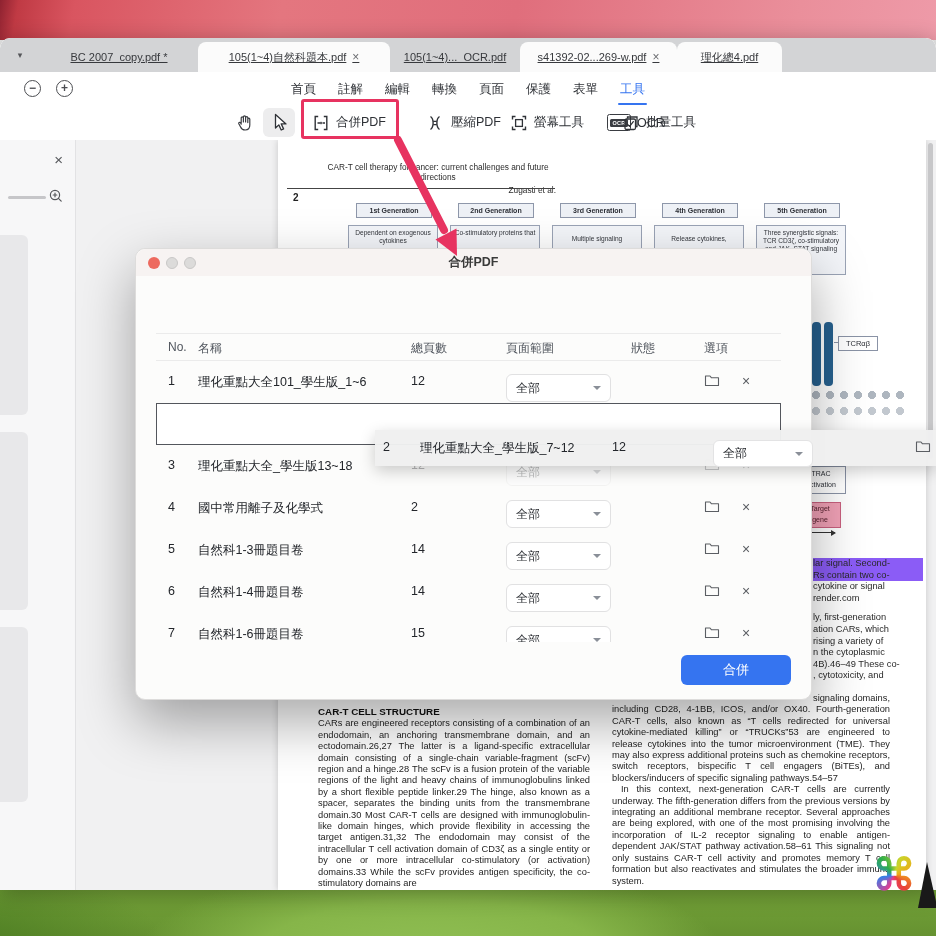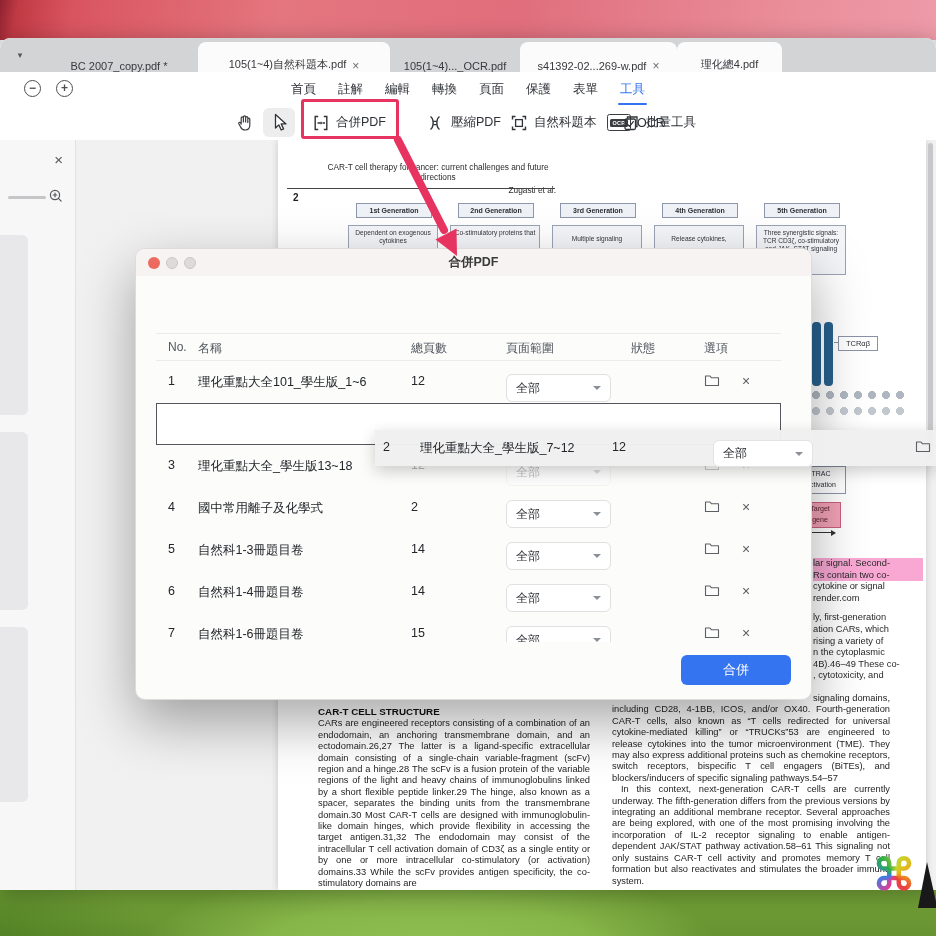--- a/index.html
+++ b/index.html
@@ -13,21 +13,21 @@
     background:radial-gradient(ellipse 420px 160px at 46% 175%, #93c257 0%, #86b549 45%, rgba(134,181,73,0) 72%),
                radial-gradient(ellipse 300px 120px at -5% 120%, #4c7d22 0%, rgba(76,125,34,0) 70%),
                linear-gradient(#74a338,#669231);}
 
   
   .app{position:absolute;left:0;top:38px;width:936px;height:852px;background:#fff;border-radius:10px 10px 0 0;overflow:hidden;box-shadow:0 4px 22px rgba(0,0,0,.3);}
 
   
   .tabbar{position:absolute;left:0;top:0;width:936px;height:34px;background:#d3d4d6;border-radius:10px 10px 0 0;display:flex;align-items:flex-end;}
   .tab-overflow{width:40px;height:34px;display:flex;align-items:center;justify-content:center;color:#55565a;font-size:9px;}
-  .tab{height:30px;display:flex;align-items:flex-end;justify-content:center;gap:6px;font-size:11px;color:#37393d;padding:0 8px;box-sizing:border-box;white-space:nowrap;overflow:hidden;}
+  .tab{height:30px;display:flex;align-items:center;justify-content:center;gap:6px;font-size:11px;color:#37393d;padding:0 8px;box-sizing:border-box;white-space:nowrap;overflow:hidden;text-decoration:underline;}
   .tab.lit{background:#fbfbfb;border-radius:8px 8px 0 0;}
   .tab .tab-x{font-size:12px;color:#6a6c70;line-height:1;}
   .t1{width:158px}.t2{width:158px}.t3{width:192px}.t4{width:130px}.t5{width:157px}.t6{width:105px}
 
   
   .menurow{position:absolute;left:0;top:34px;width:936px;height:33px;background:#fff;}
   .zoombtn{position:absolute;top:8px;width:17px;height:17px;border:1.4px solid #4c4e52;border-radius:50%;color:#4c4e52;font-size:12px;line-height:15px;text-align:center;font-weight:bold;box-sizing:border-box;}
   .zo{left:24px}.zi{left:56px}
   .menu{position:absolute;left:0;top:0;width:936px;height:33px;display:flex;justify-content:center;align-items:center;gap:0;}
   .mitem{font-size:12.5px;color:#2e3136;padding:7px 11px 5px;position:relative;}
@@ -71,21 +71,21 @@
   .mem{position:absolute;left:518px;top:248px;width:112px;height:14px;
      background:radial-gradient(circle 4px at 6px 7px,#aeb6bf 95%,transparent),radial-gradient(circle 4px at 20px 7px,#aeb6bf 95%,transparent),radial-gradient(circle 4px at 34px 7px,#aeb6bf 95%,transparent),radial-gradient(circle 4px at 48px 7px,#aeb6bf 95%,transparent),radial-gradient(circle 4px at 62px 7px,#aeb6bf 95%,transparent),radial-gradient(circle 4px at 76px 7px,#aeb6bf 95%,transparent),radial-gradient(circle 4px at 90px 7px,#aeb6bf 95%,transparent),radial-gradient(circle 4px at 104px 7px,#aeb6bf 95%,transparent);}
   .mem2{top:264px;opacity:.75}
   .tracbox{position:absolute;left:518px;top:326px;width:50px;height:28px;border:1px solid #8a93a6;background:#fff;font-size:7px;color:#2c2f36;text-align:center;line-height:1.5;padding-top:2px;box-sizing:border-box;}
   .targbox{position:absolute;left:521px;top:362px;width:42px;height:26px;border:1px solid #c9607e;background:#f2a2b7;font-size:7px;color:#58222f;text-align:center;line-height:1.5;padding-top:1px;box-sizing:border-box;}
   .targarrow{position:absolute;left:523px;top:392px;width:34px;border-top:1.4px solid #333;}
   .targarrow::after{content:"";position:absolute;right:-1px;top:-3.5px;border-left:5px solid #333;border-top:3px solid transparent;border-bottom:3px solid transparent;}
   .squig{position:absolute;left:522px;top:398px;font-size:8px;color:#4a7f9f;letter-spacing:-1px;}
   
   .frags{position:absolute;left:535px;top:418px;width:110px;font-size:9.3px;color:#2a2a2a;line-height:11.6px;white-space:nowrap;}
-  .frag.hl{background:#f9a8d4;}
+  .frag.hl{background:#8b5cf6;}
   .frag.gap{height:8px;}
   
   .colL{position:absolute;left:40px;top:566px;width:272px;font-size:9.3px;color:#242424;line-height:11.4px;text-align:justify;}
   .colL h4{margin:0 0 1px;font-size:9.8px;color:#111;}
   .colR{position:absolute;left:334px;top:553px;width:278px;font-size:9.3px;color:#242424;line-height:11.4px;text-align:justify;}
   .colR .tail{text-align:right;}
   .colR p{margin:0;}
   .colR p.p2{text-indent:9px;}
   .win-scroll{position:absolute;right:3px;top:3px;width:5px;height:316px;background:#c7c7c9;border-radius:3px;}
 
@@ -203,21 +203,21 @@
             <path d="M5.5 2.5 C9 5 9 13 5.5 15.5 M14.5 2.5 C11 5 11 13 14.5 15.5" stroke="#2f3237" fill="none" stroke-width="1.4"></path>
             <path d="M8.2 7.4 H11.8 M8.2 10.6 H11.8" stroke="#2f3237" stroke-width="1.4"></path>
           </svg>
         <span>壓縮PDF</span>
       </div>
       <div class="trbtn tl-screen">
         <svg width="18" height="18" viewBox="0 0 18 18">
             <path d="M2.5 5.5 V2.5 H5.5 M12.5 2.5 H15.5 V5.5 M15.5 12.5 V15.5 H12.5 M5.5 15.5 H2.5 V12.5" stroke="#2f3237" fill="none" stroke-width="1.4"></path>
             <rect x="5.6" y="5.6" width="6.8" height="6.8" stroke="#2f3237" fill="none" stroke-width="1.3"></rect>
           </svg>
-        <span>自然科題本</span>
+        <span>螢幕工具</span>
       </div>
       <div class="trbtn tl-ocr">
         <span class="ocrchip">
             <b>OCR</b>
           </span>
         <span>OCR</span>
       </div>
       <div class="trbtn tl-batch">
         <svg width="18" height="18" viewBox="0 0 18 18">
             <path d="M5.5 4.5 V3 H15 V12.5 H13.5" stroke="#2f3237" fill="none" stroke-width="1.3"></path>

